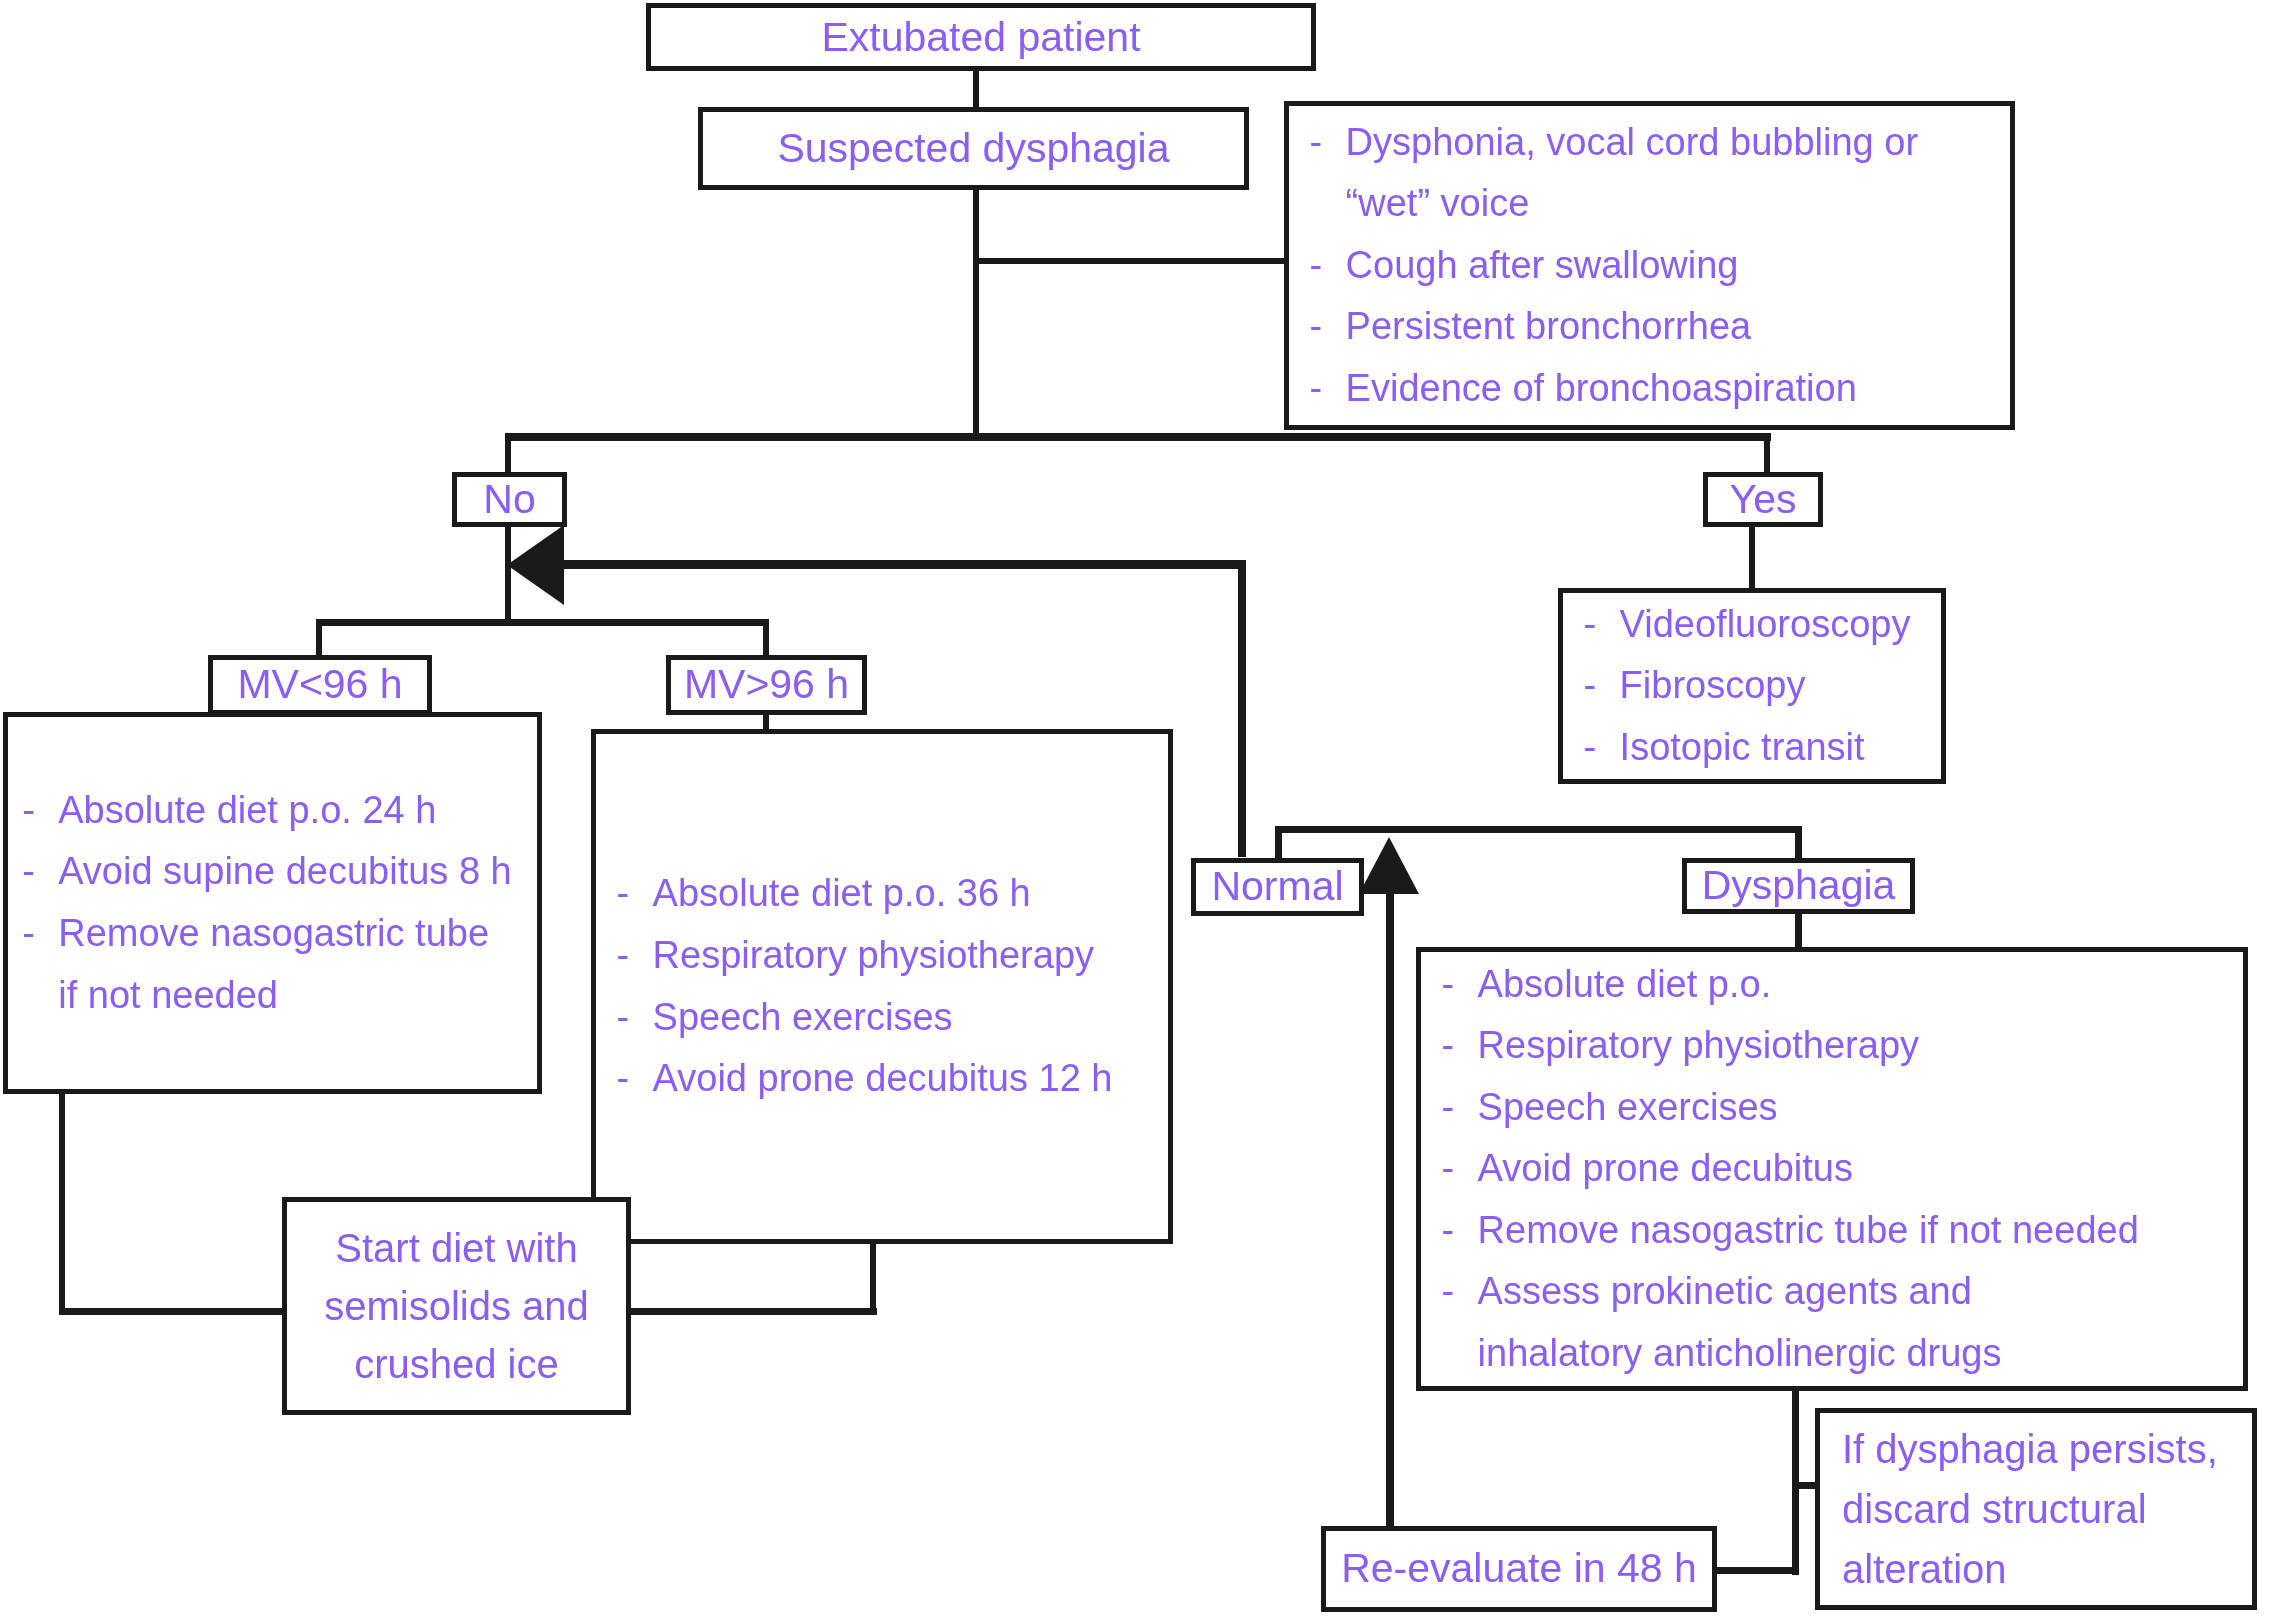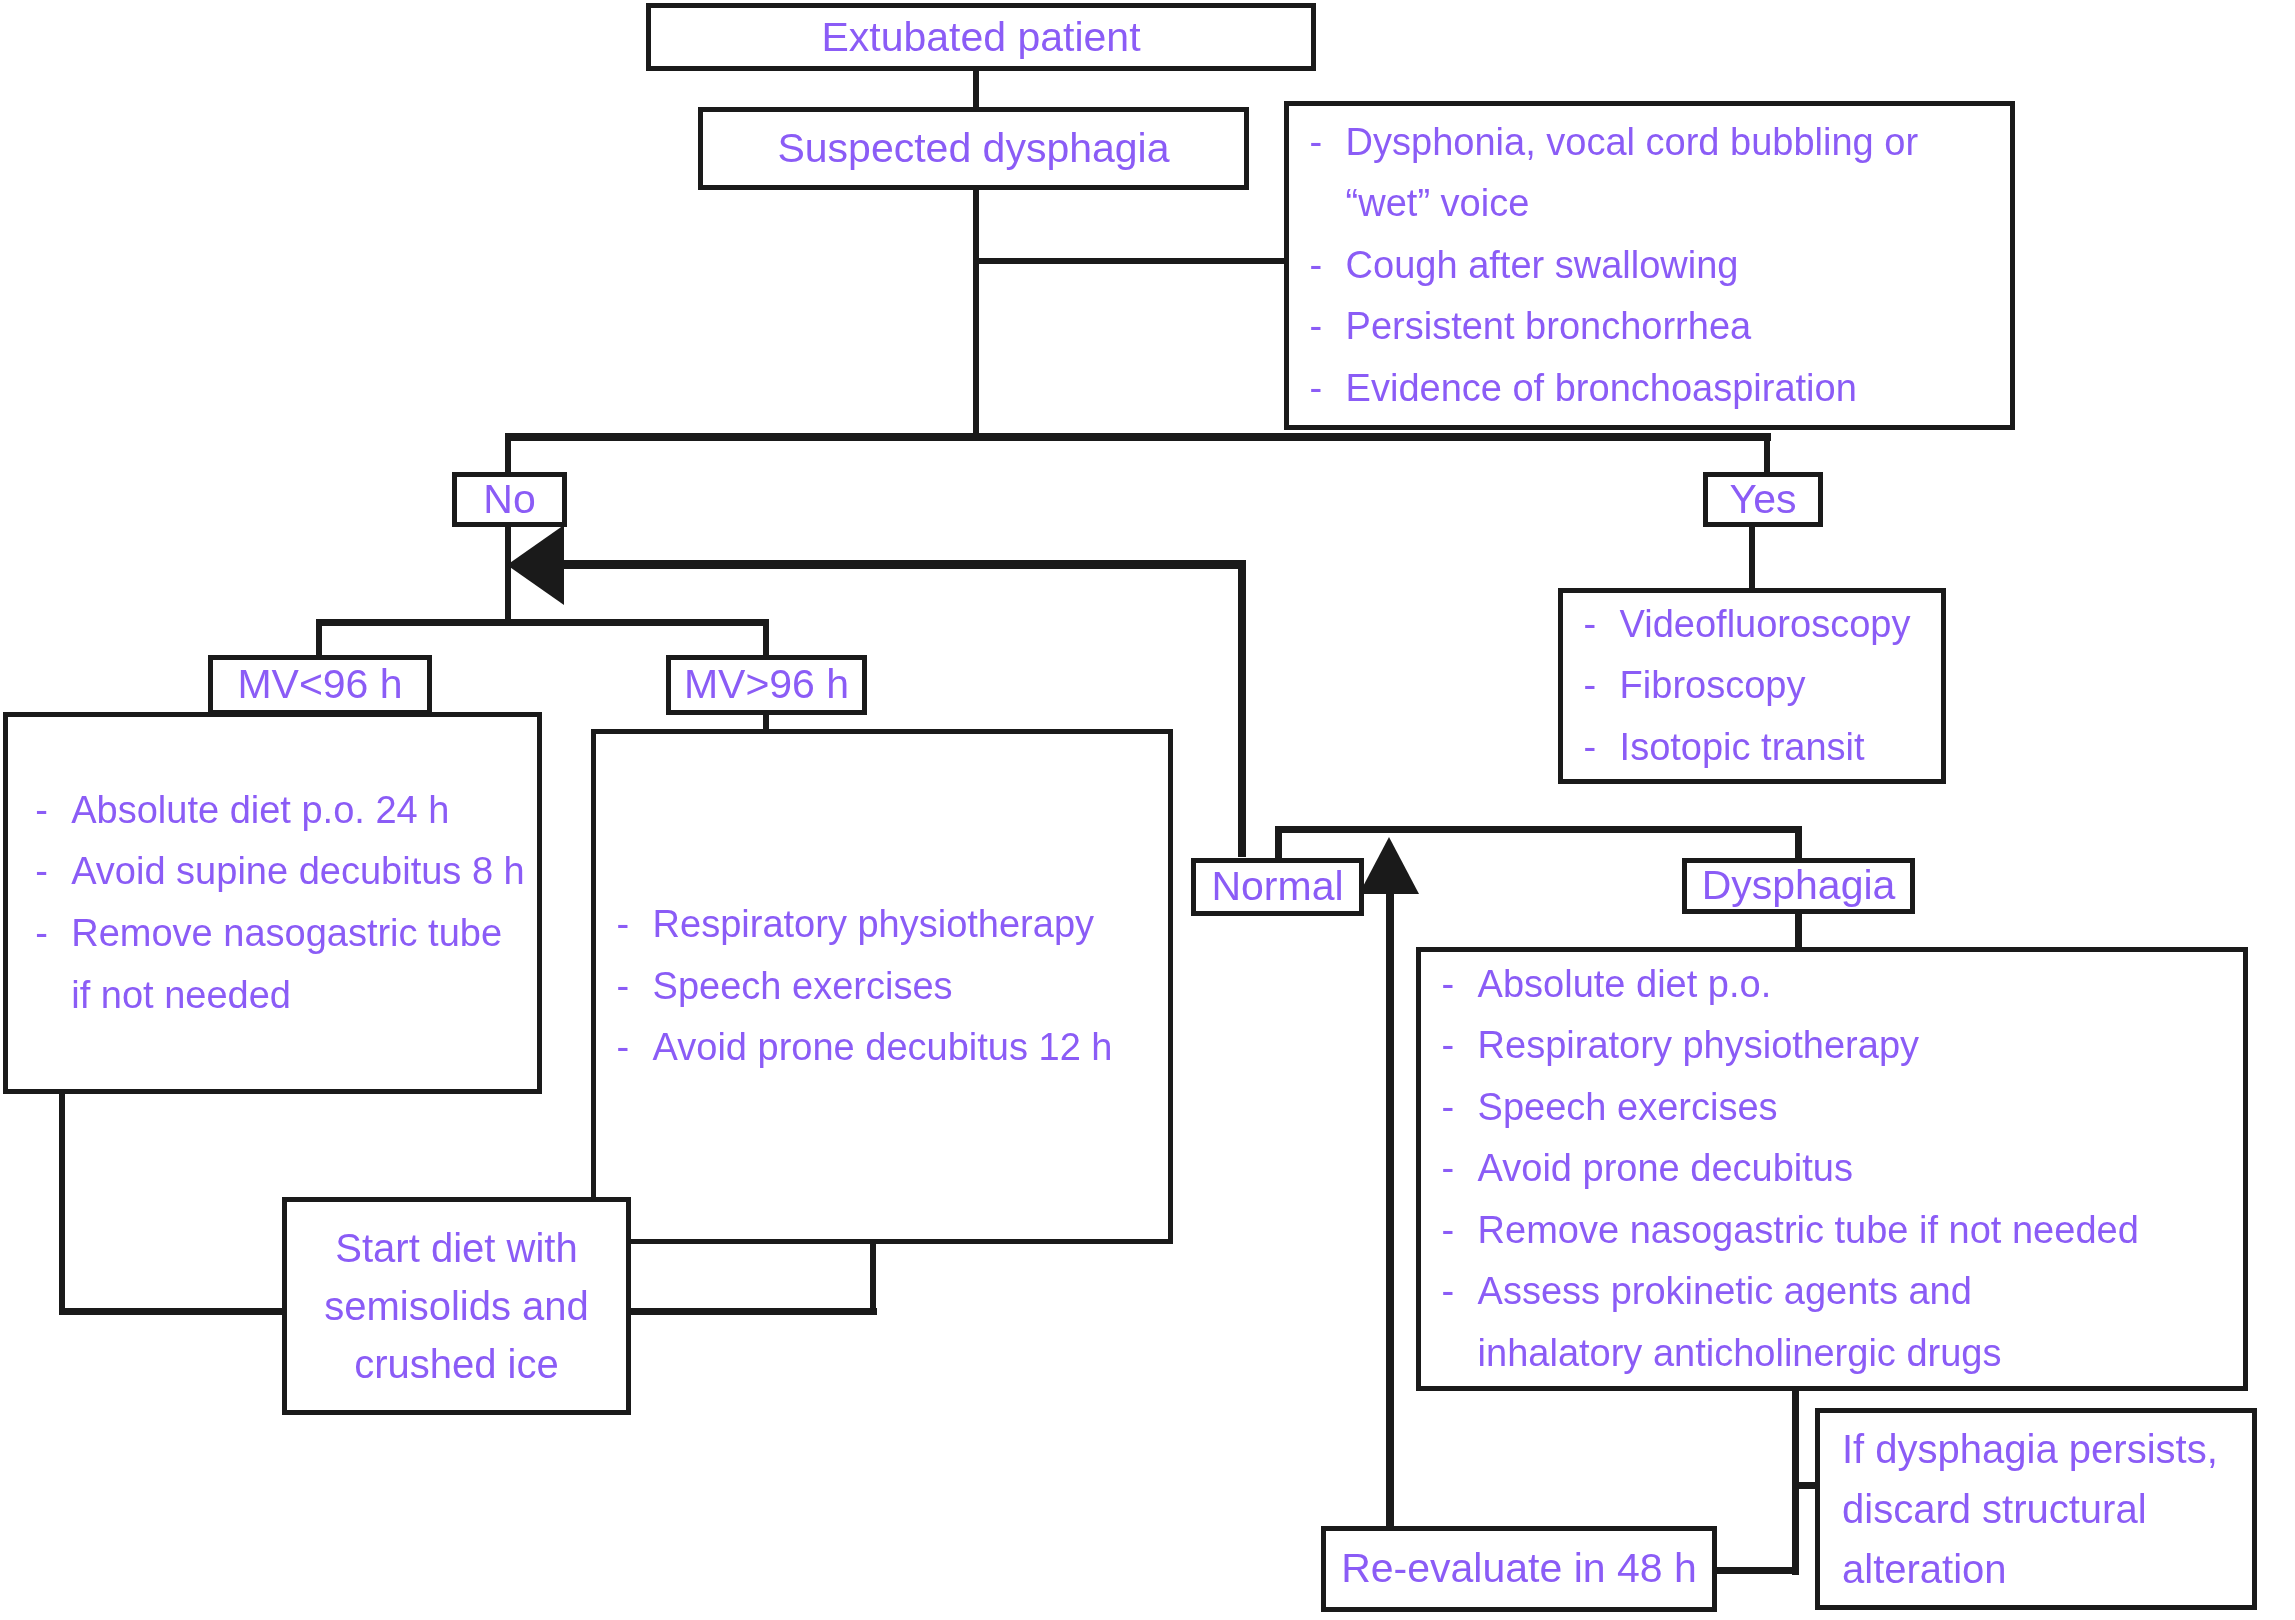--- a/index.html
+++ b/index.html
@@ -104,30 +104,31 @@
 
   <div class="box" style="left:208px;top:655px;width:224px;height:60px;">
     <div class="lbl">MV&lt;96 h</div>
   </div>
 
   <div class="box" style="left:666px;top:655px;width:201px;height:60px;">
     <div class="lbl">MV&gt;96 h</div>
   </div>
 
   <div class="box" style="left:3.2px;top:712px;width:539px;height:382px;">
-    <div class="list" style="padding-left:27px;">
+    <div class="list" style="padding-left:14px;">
       <div class="li">Absolute diet p.o. 24 h</div>
       <div class="li">Avoid supine decubitus 8 h</div>
       <div class="li">Remove nasogastric tube
 if not needed</div>
     </div>
   </div>
 
   <div class="box" style="left:591px;top:729px;width:582px;height:515px;">
     <div class="list">
+      <div class="li">Absolute diet p.o. 36 h</div>
       <div class="li">Respiratory physiotherapy</div>
       <div class="li">Speech exercises</div>
       <div class="li">Avoid prone decubitus 12 h</div>
     </div>
   </div>
 
   <div class="box" style="left:1558px;top:588px;width:388px;height:196px;">
     <div class="list">
       <div class="li">Videofluoroscopy</div>
       <div class="li">Fibroscopy</div>

